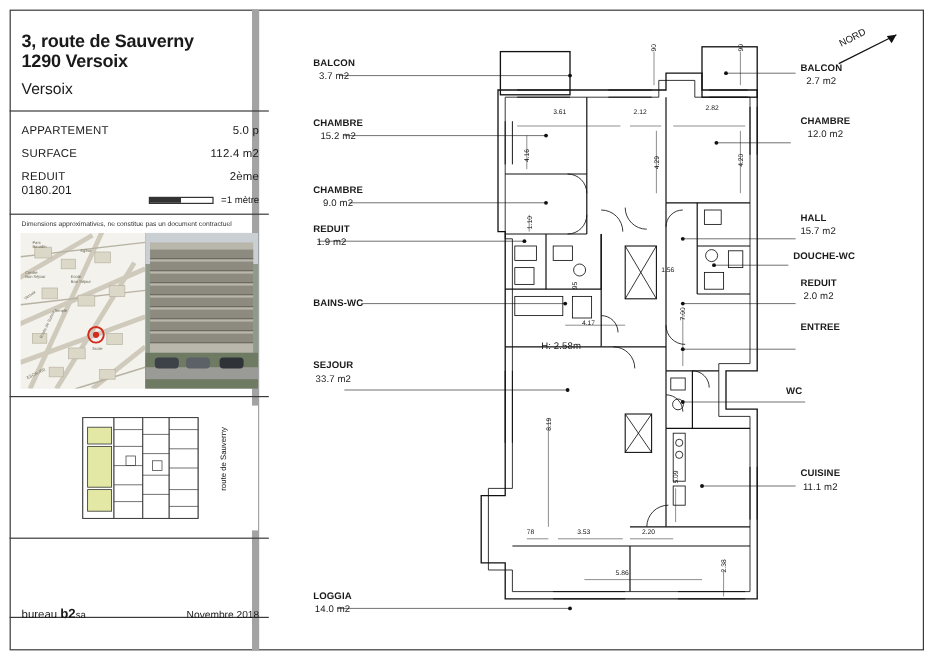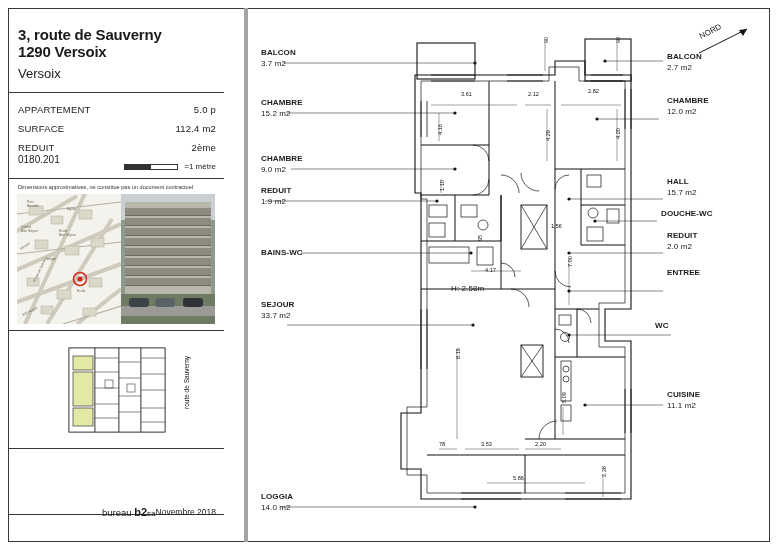--- a/index.html
+++ b/index.html
@@ -15,22 +15,22 @@
     width:778px;height:550px;
     box-sizing:border-box;
   }
   .frame{
     position:absolute;left:8px;top:8px;width:762px;height:534px;
     border:1px solid #3a3a3a;
     box-sizing:border-box;
   }
   
   .leftcol{
-    position:absolute;left:8px;top:8px;width:240px;height:534px;
-    border-right:4px solid #a3a3a3;
+    position:absolute;left:8px;top:8px;width:208px;height:534px;
+    border-right:6px solid #a3a3a3;
     box-sizing:border-box;
   }
   .addr{
     position:absolute;left:10px;top:18px;width:200px;
   }
   .addr .l1{font-size:15px;font-weight:bold;line-height:17px;letter-spacing:-.2px;}
   .addr .l2{font-size:15px;font-weight:bold;line-height:17px;letter-spacing:-.2px;}
   .addr .l3{font-size:13px;font-weight:normal;margin-top:6px;}
   .rule{
     position:absolute;left:0;width:216px;height:0;border-top:1px solid #3a3a3a;
@@ -84,35 +84,35 @@
   }
   .photo-ground{position:absolute;left:0;top:100px;width:94px;height:30px;background:#6f7a63;}
   .photo-road{position:absolute;left:0;top:112px;width:94px;height:10px;background:#9a9a96;}
   .photo-car{position:absolute;top:104px;width:20px;height:9px;background:#3d4248;border-radius:3px;}
   
   .keyplan{
     position:absolute;left:9px;top:330px;width:198px;height:104px;background:#ffffff;
   }
   
   .footer{
-    position:absolute;left:10px;top:498px;width:198px;display:flex;justify-content:flex-end;align-items:center;
+    position:absolute;left:10px;top:498px;width:198px;display:flex;justify-content:space-between;align-items:center;
     font-size:9px;
   }
   .footer .bureau{font-size:9.5px;}
   .footer .bureau b{font-size:11px;}
   .footer .date{font-size:8.5px;}
   
   .planarea{
     position:absolute;left:225px;top:9px;width:544px;height:532px;
   }
   .lbl{
     position:absolute;font-size:8px;line-height:10.5px;letter-spacing:.1px;
   }
   .lbl .t{font-weight:bold;font-size:8px;}
-  .lbl .s{font-weight:normal;font-size:8px;}
+  .lbl .s{font-weight:normal;font-size:8px;text-align:center;}
   .dimtxt{position:absolute;font-size:5.6px;color:#111;}
   .dimtxt.v{transform:rotate(-90deg);transform-origin:left top;}
   .nord{
     position:absolute;right:14px;top:14px;font-size:8px;
   }
   svg{display:block;}
   .plan-svg{position:absolute;left:0;top:0;}
 </style>
 </head>
 <body>

